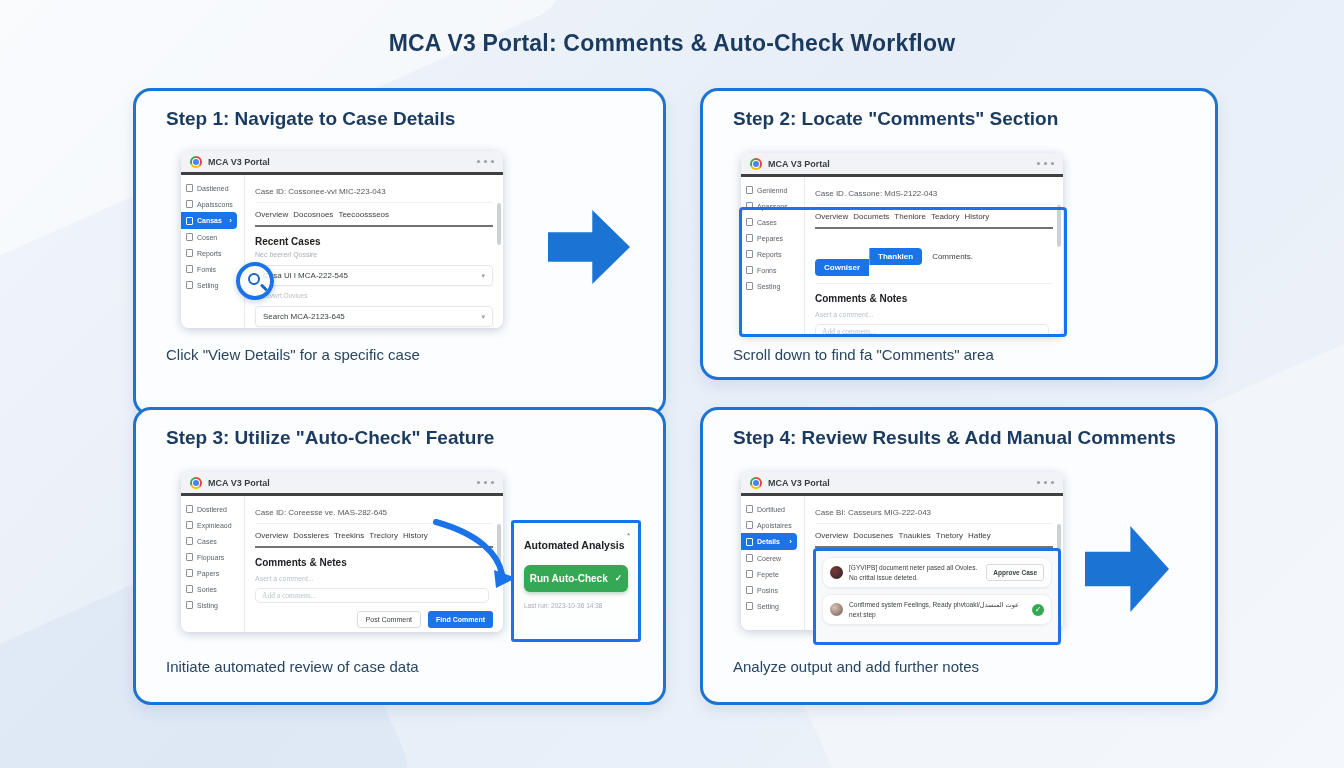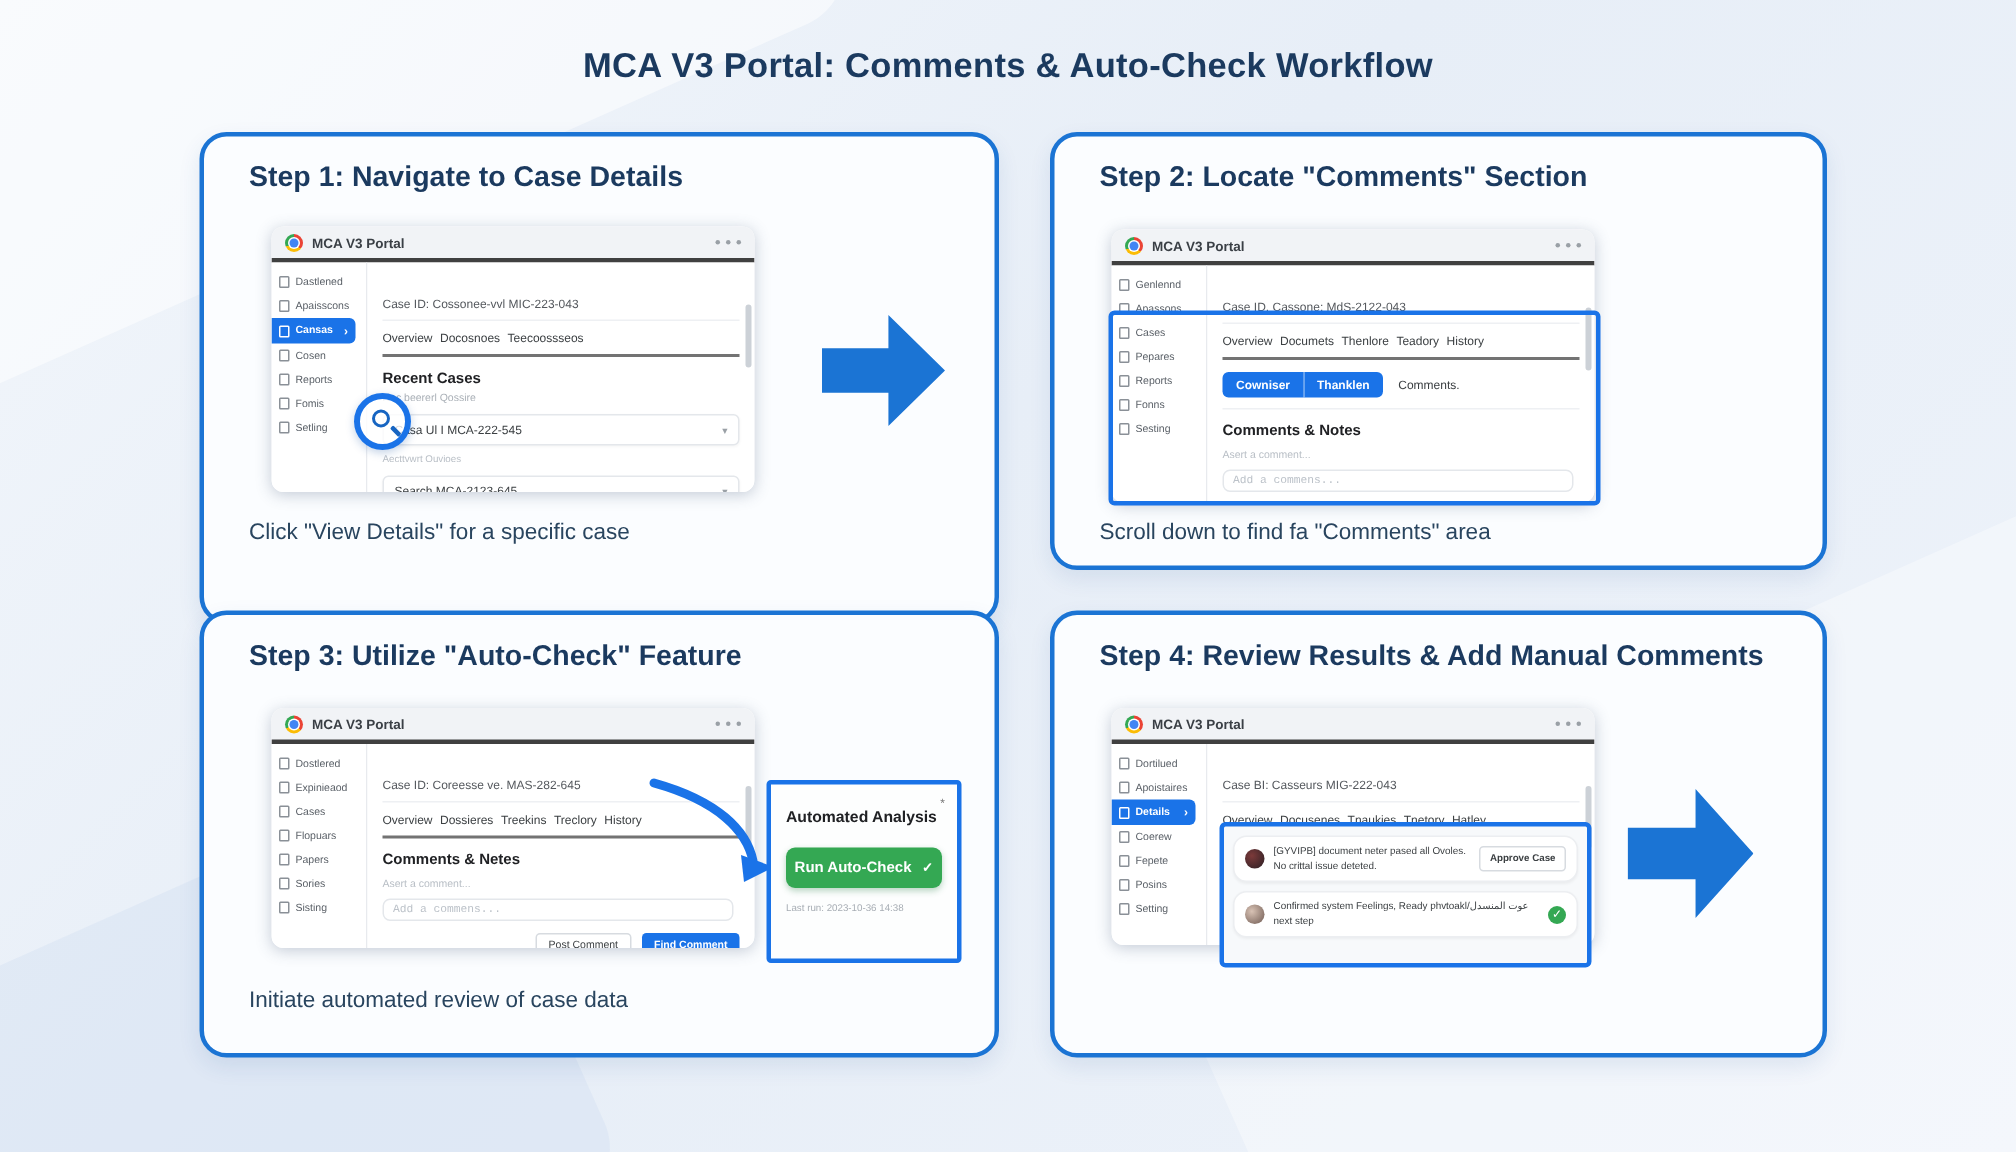--- a/index.html
+++ b/index.html
@@ -37,21 +37,21 @@
   .win-dots i { width:3px; height:3px; border-radius:50%; background:#9aa0a6; }
 
   .win-body { display:flex; height:calc(100% - 24px); }
   .sidebar { width:64px; border-right:1px solid #e8eaee; padding-top:5px; flex-shrink:0; background:#fff; }
   .side-item { display:flex; align-items:center; gap:4px; padding:4px 5px; font-size:7px; color:#5b6168; }
   .sicon { width:7px; height:8px; border:1px solid #8a9097; border-radius:1px; flex-shrink:0; }
   .side-item.active { background:#1a73e8; color:#fff; font-weight:bold; border-radius:0 4px 4px 0; margin-right:7px; }
   .side-item.active .sicon { border-color:#fff; }
   .side-item.active .chev { margin-left:auto; font-size:8px; color:#fff; }
 
-  .main { flex:1; position:relative; padding:16px 10px; background:#fff; }
+  .main { flex:1; position:relative; padding:5px 10px; background:#fff; }
   .case-line { font-size:8px; color:#55595e; padding:7px 0 6px; border-bottom:1px solid #eef0f3; white-space:nowrap; overflow:hidden; }
   .tabs { display:flex; gap:5px; font-size:8px; color:#3c4043; padding:7px 0 6px; border-bottom:2px solid #737373; }
   .scrollbar { position:absolute; right:2px; top:28px; width:4px; height:42px; background:#ccd1d7; border-radius:2px; }
 
   .content-heading { font-size:10px; font-weight:bold; color:#202124; margin-top:9px; }
   .content-sub { font-size:7px; color:#aab0b7; margin-top:4px; }
   .case-row { margin-top:7px; border:1px solid #e4e7eb; border-radius:4px; padding:5px 7px; font-size:8px;
     color:#3c4043; display:flex; justify-content:space-between; align-items:center; background:#fff;
     box-shadow:0 1px 2px rgba(0,0,0,0.04); }
   .dd { color:#9aa0a6; font-size:7px; }
@@ -62,27 +62,27 @@
     box-shadow:0 2px 6px rgba(20,80,160,0.25); }
   .mag { position:absolute; left:8px; top:7px; width:12px; height:12px; border:2px solid #1765c2; border-radius:50%; }
   .mag::after { content:""; position:absolute; left:10px; top:11px; width:8px; height:2.5px;
     background:#1765c2; transform:rotate(45deg); border-radius:1px; }
 
   .hl-box { position:absolute; border:3px solid #1a73e8; border-radius:4px; z-index:5; }
   #panel2 .hl-box { left:36px; top:116px; width:328px; height:130px; }
 
   .pill-row { display:flex; align-items:center; margin-top:8px; border-bottom:1px solid #eef0f3; padding-bottom:7px; }
   .pill { background:#1a73e8; color:#fff; font-size:8px; font-weight:bold; padding:4px 9px; }
-  .pill.first { border-radius:4px 0 0 4px; }
+  .pill.first { border-radius:4px 0 0 4px;margin-top:22px; }
   .pill.second { border-radius:0 4px 4px 0; box-shadow:inset 1px 0 0 rgba(255,255,255,0.35); }
   .comments-tab { font-size:8px; color:#3c4043; margin-left:10px; }
 
   .hint-line { font-size:7px; color:#b9bfc6; margin-top:7px; }
   .comment-input { display:block; width:calc(100% - 4px); height:15px; margin-top:6px; border:1px solid #e4e7eb;
-    border-radius:5px; font-size:7.5px; padding:0 6px; color:#3c4043; font-family:Liberation Mono, monospace; background:#fff; }
+    border-radius:5px; font-size:7.5px; padding:0 6px; color:#3c4043; font-family:Liberation Serif, serif; background:#fff; }
   .comment-input::placeholder { color:#bcc2c9; }
   .btn-row { display:flex; justify-content:flex-end; gap:7px; margin-top:8px; }
   .btn-outline { border:1px solid #d7dbe0; background:#fff; color:#3c4043; font-size:7px; padding:4px 8px;
     border-radius:3px; font-family:"Liberation Sans",sans-serif; }
   .btn-blue { border:none; background:#1a73e8; color:#fff; font-size:7px; font-weight:bold; padding:4px 8px;
     border-radius:3px; font-family:"Liberation Sans",sans-serif; }
 
   .analysis-box { position:absolute; left:375px; top:110px; width:130px; height:122px; background:#fdfefe;
     border:3px solid #1a73e8; border-radius:3px; z-index:4; padding:16px 10px 0; }
   .analysis-heading { font-size:10.5px; font-weight:bold; color:#202124; }
@@ -414,17 +414,18 @@
       </div>
       <div class="comment-card">
         <span class="avatar a2"></span>
         <span class="card-text">
           <span>Confirmed system Feelings, Ready phvtoakl/عوت المنسدل</span><br>
           <span>next step</span>
         </span>
         <span class="check-badge">✓</span>
       </div>
     </div>
+    <div class="caption" style="top:248px;">Analyze output and add further notes</div>
   </div>
 
   <div class="big-arrow" id="arrow1"></div>
   <div class="big-arrow" id="arrow2"></div>
 </div>
 
 </body></html>

